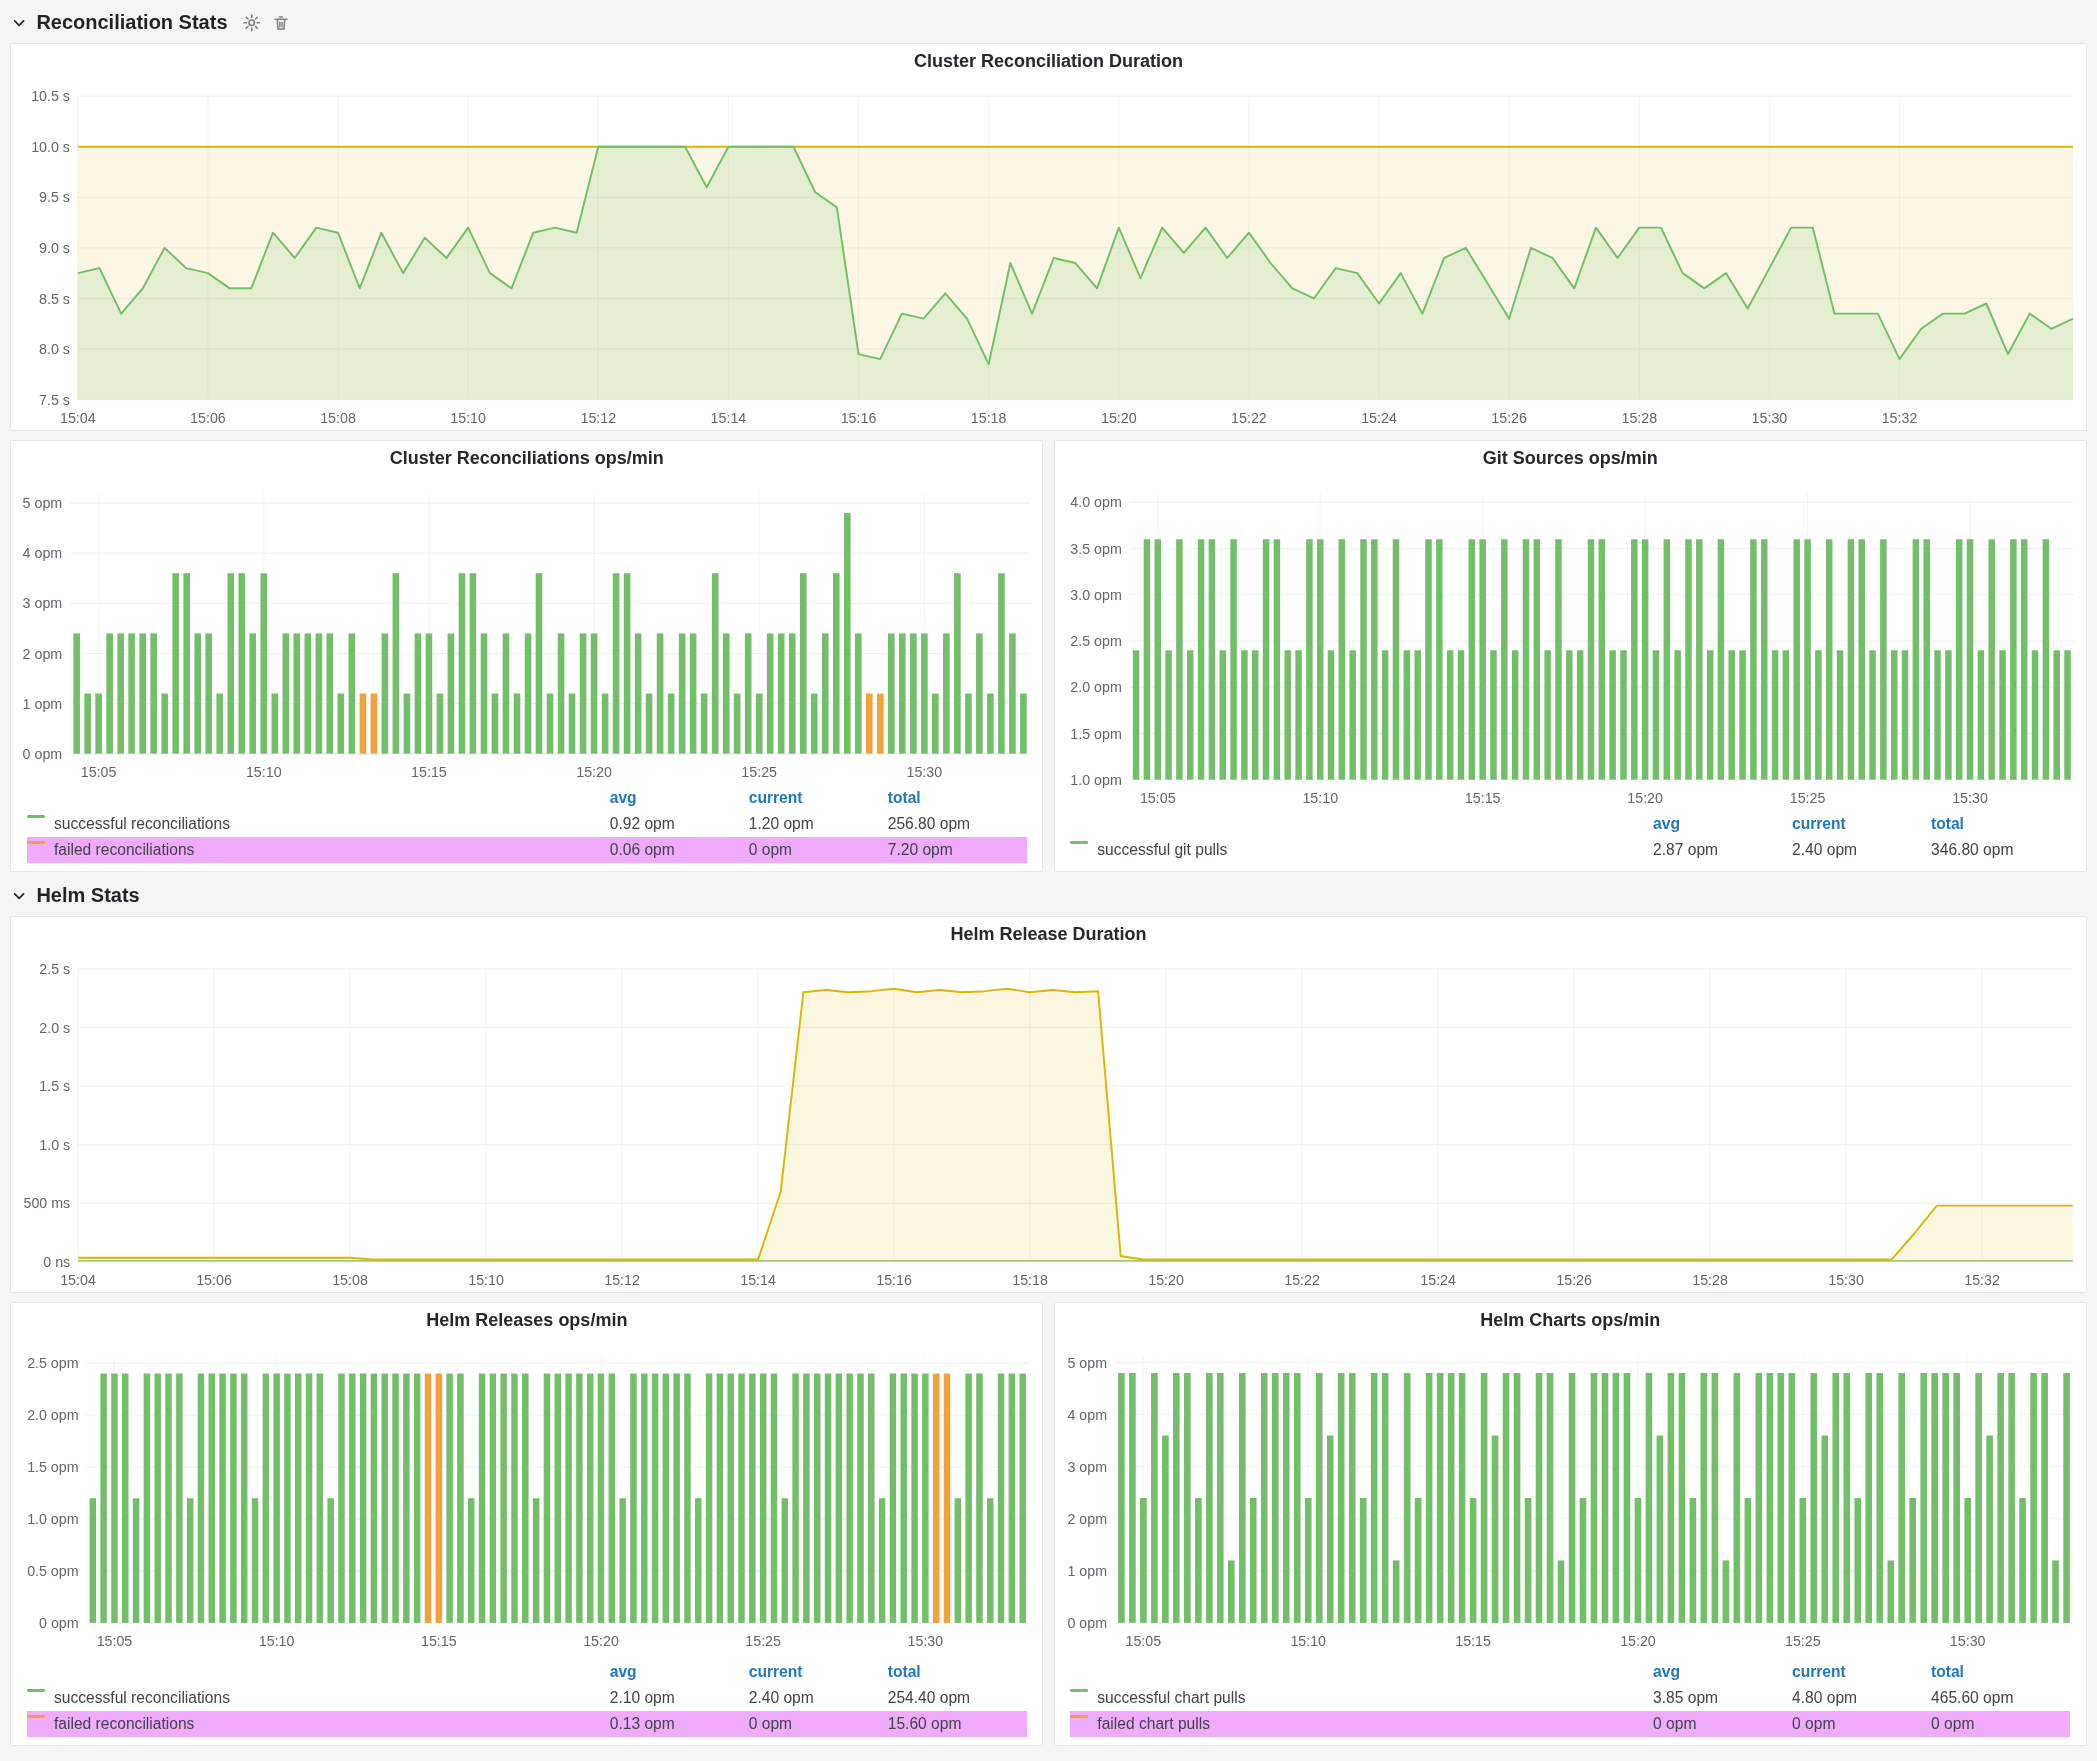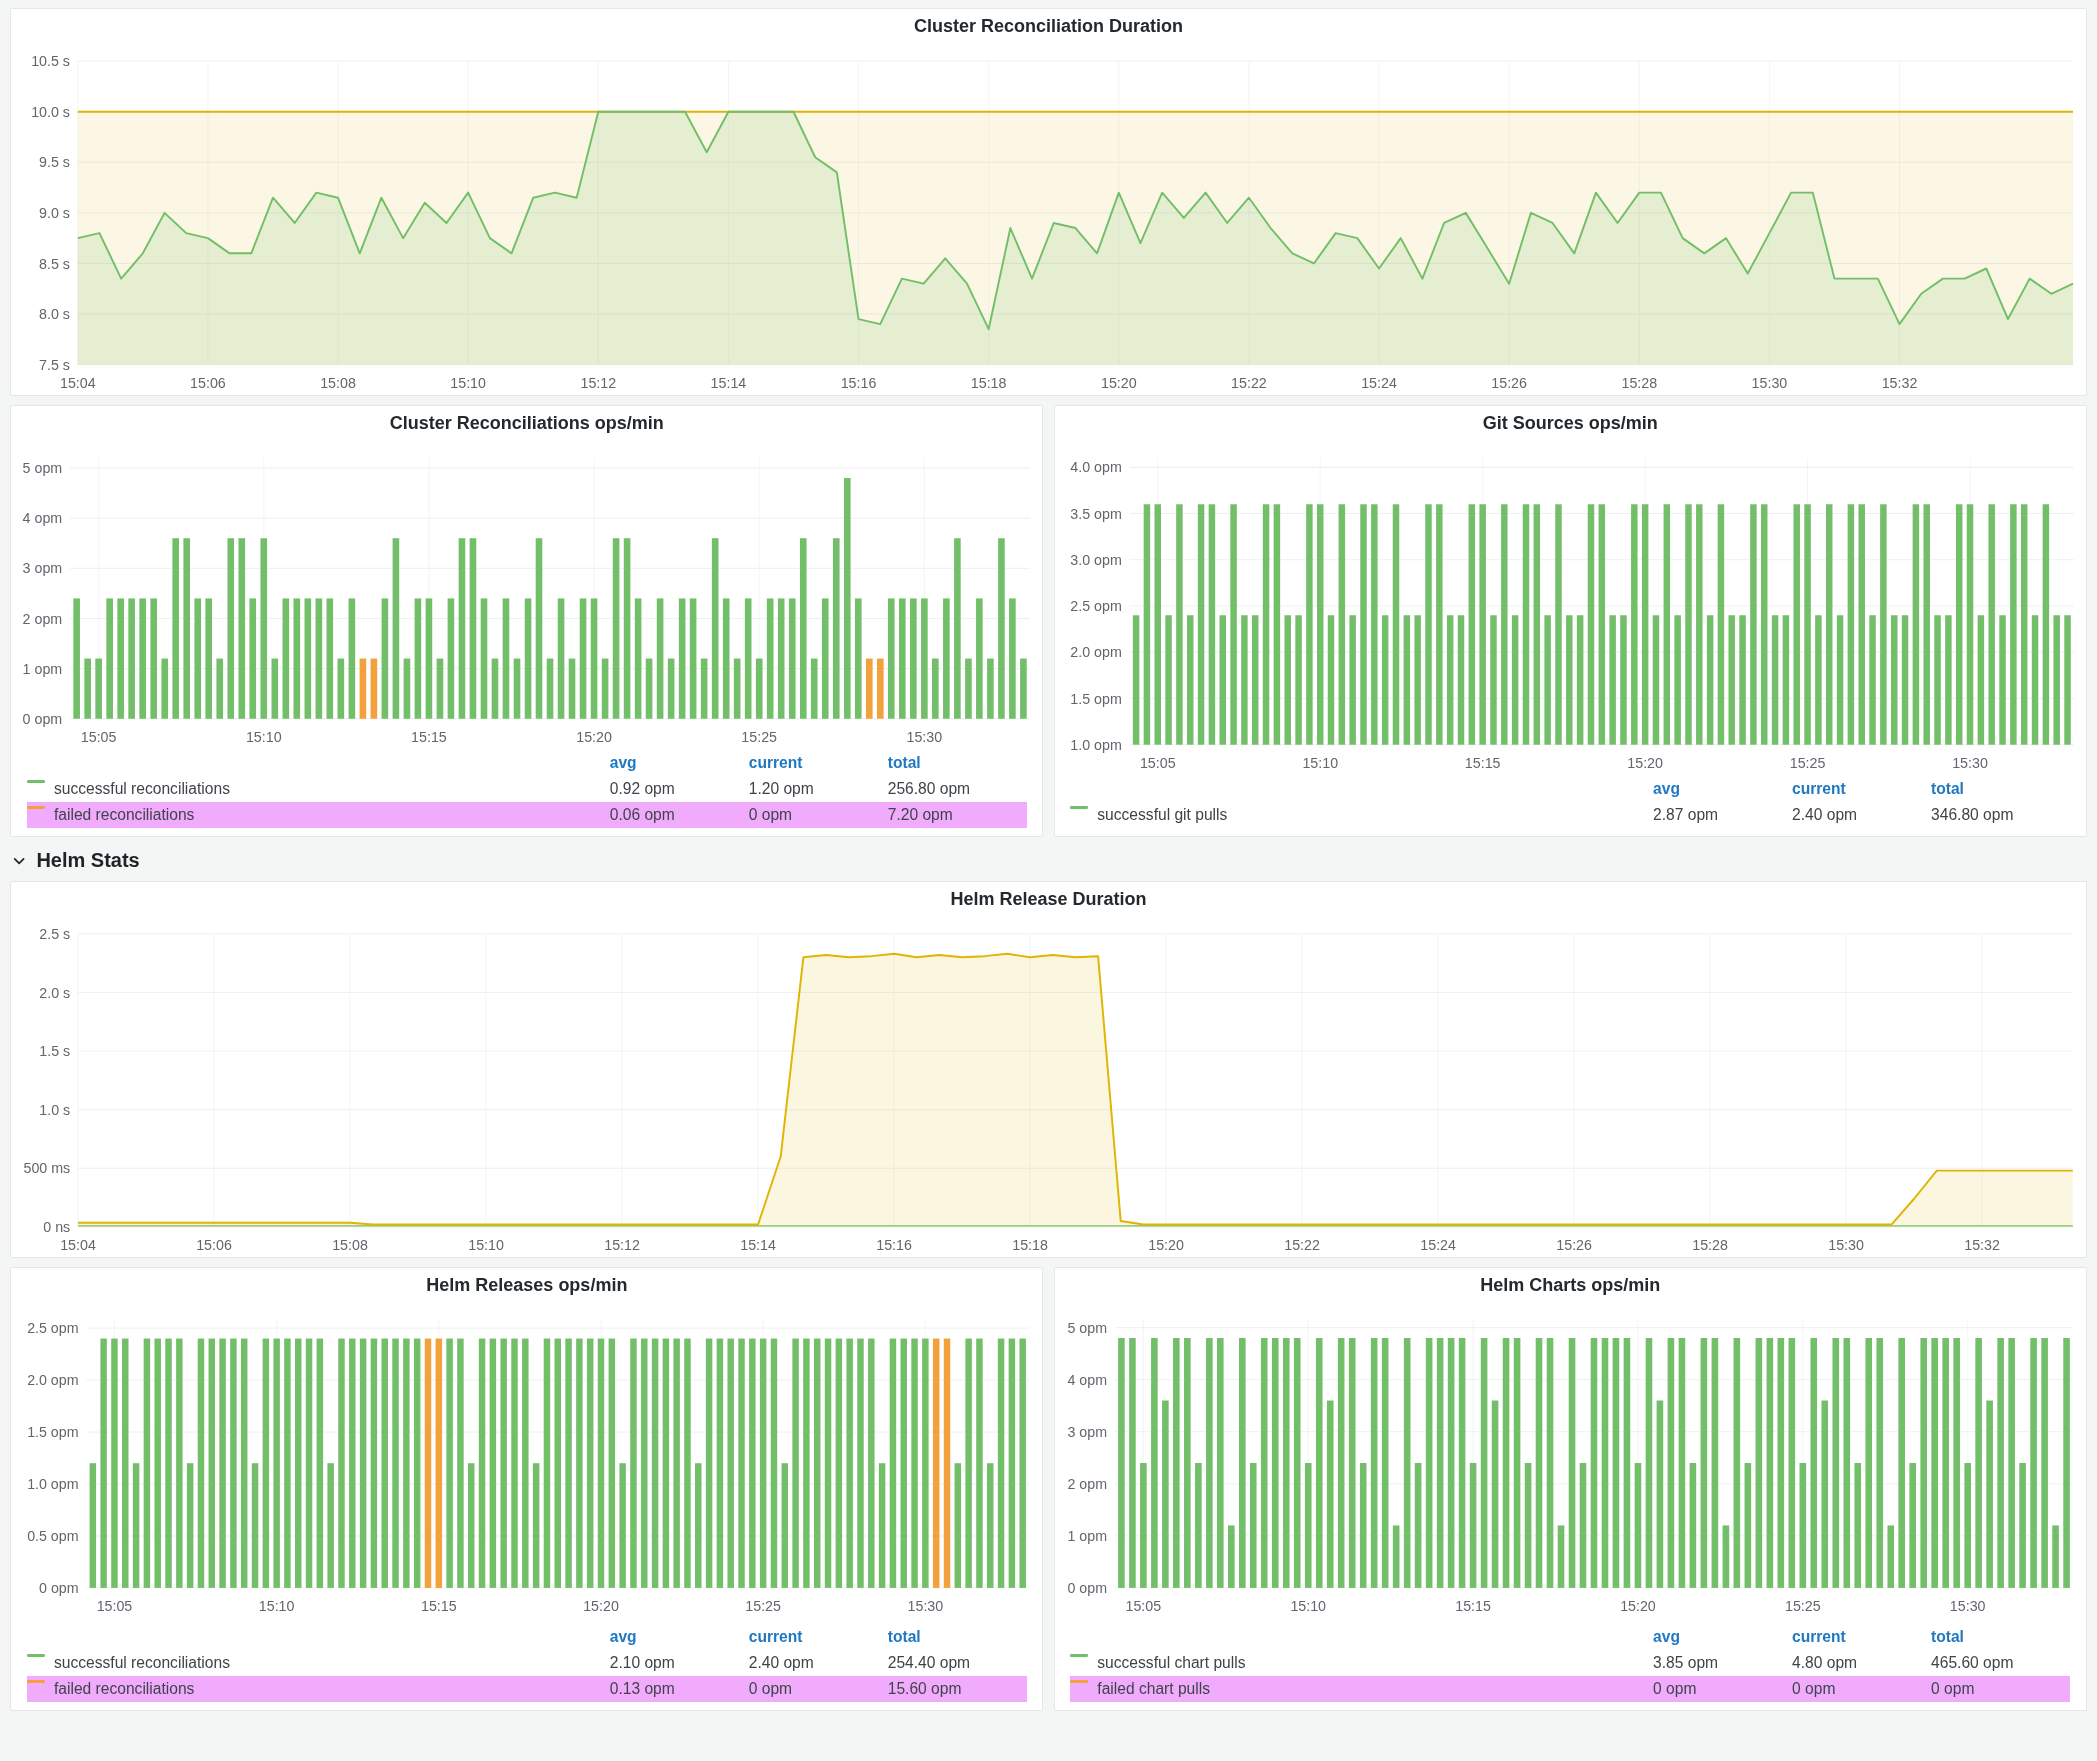--- a/index.html
+++ b/index.html
@@ -26,20 +26,39 @@
   .lg-val{width:139px;text-align:left}
   .lg-h{color:#1f78c1;font-weight:700;cursor:pointer}
   svg text.ax{font-family:"Liberation Sans",sans-serif;font-size:22px;fill:#61666d}
   .mt4{margin-top:9px}
 </style>
 </head>
 <body>
 
 <div>
 
+  <div class="row-header">
+    <span class="hicon">
+      <svg width="14.3" height="14.3" viewBox="0 0 16 16">
+          <path d="M3 5.5l5 5 5-5" fill="none" stroke="#24292e" stroke-width="2" stroke-linecap="round" stroke-linejoin="round"></path>
+        </svg>
+    </span>
+    <span class="rh-title">Reconciliation Stats</span>
+    <span class="hicon">
+      <svg width="19.5" height="19.5" viewBox="0 0 24 24" fill="none" stroke="#7b8087" stroke-width="2" stroke-linecap="round">
+          <circle cx="12" cy="12" r="3.4"></circle>
+          <path d="M12 2.5v3M12 18.5v3M2.5 12h3M18.5 12h3M5.3 5.3l2.1 2.1M16.6 16.6l2.1 2.1M18.7 5.3l-2.1 2.1M7.4 16.6l-2.1 2.1"></path>
+        </svg>
+    </span>
+    <span class="hicon">
+      <svg width="18" height="18" viewBox="0 0 24 24" fill="none" stroke="#7b8087" stroke-width="2" stroke-linecap="round">
+          <path d="M4 7h16M10 4h4M7 7l1 13h8l1-13M10.5 11v6M13.5 11v6"></path>
+        </svg>
+    </span>
+  </div>
 
   <div class="panel full" id="panel-duration">
     <div class="panel-title">Cluster Reconciliation Duration</div>
     <div class="chart"><svg width="2075" height="352" viewBox="0 0 3200 542">
           <line x1="103.0" y1="26" x2="103.0" y2="494" stroke="#eef0f2"></line>
           <text class="ax" x="103.0" y="530" text-anchor="middle">15:04</text>
           <line x1="303.7" y1="26" x2="303.7" y2="494" stroke="#eef0f2"></line>
           <text class="ax" x="303.7" y="530" text-anchor="middle">15:06</text>
           <line x1="504.3" y1="26" x2="504.3" y2="494" stroke="#eef0f2"></line>
           <text class="ax" x="504.3" y="530" text-anchor="middle">15:08</text>

